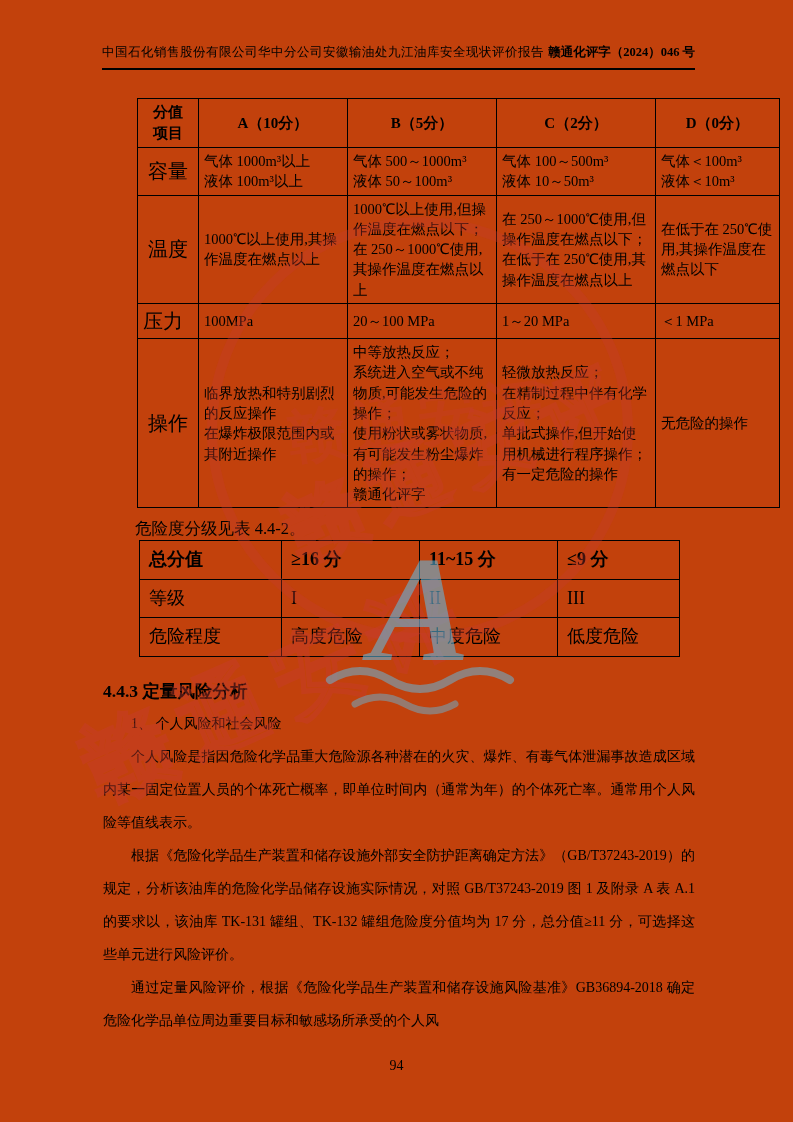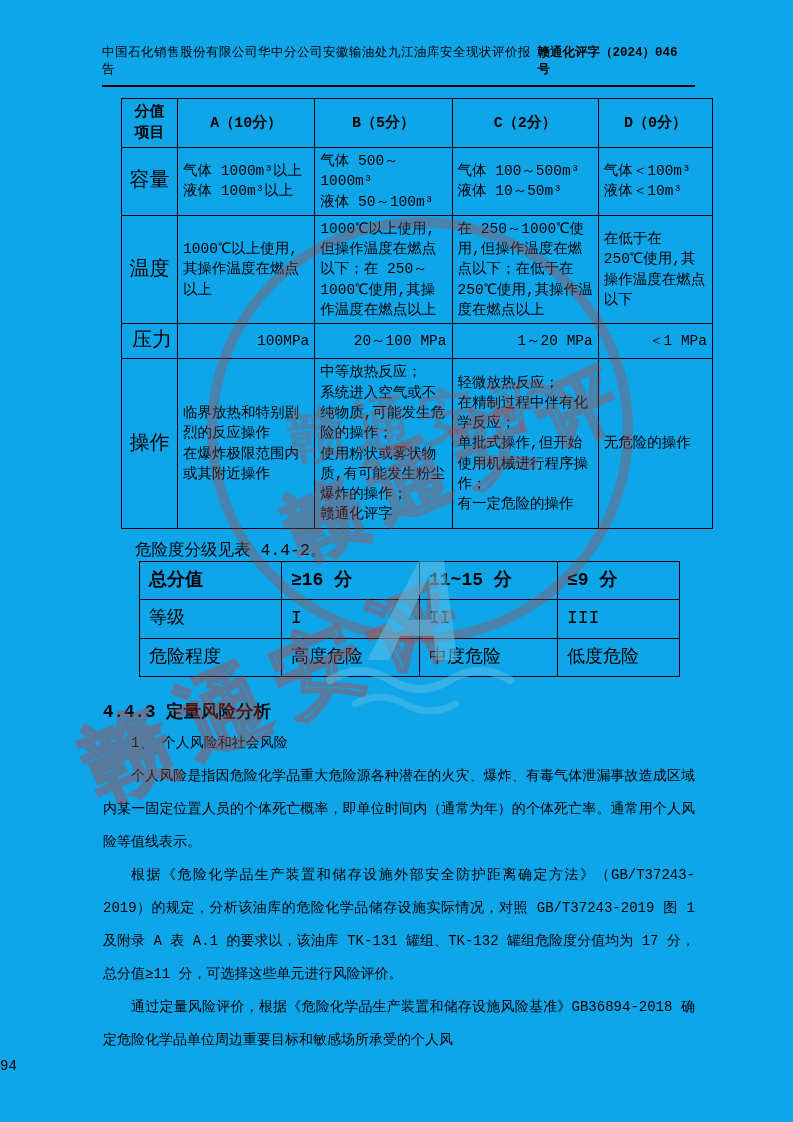--- a/index.html
+++ b/index.html
@@ -1,51 +1,51 @@
 <!DOCTYPE html>
 <html><head>
 <meta charset="utf-8">
 <style>
   * { margin:0; padding:0; box-sizing:border-box; }
   html,body { background:#ffffff; }
   .page {
-    position:relative; width:793px; height:1122px; background:#0ea5e9;
-    font-family:Liberation Mono, monospace; color:#000; overflow:hidden;
+    position:relative; width:793px; height:1122px; background:#c2410c;
+    font-family:Liberation Serif, serif; color:#000; overflow:hidden;
   }
   
   .header {
     position:absolute; top:44px; left:102px; right:98px;
     display:flex; justify-content:space-between; align-items:flex-end;
     font-size:12.5px; padding-bottom:7px; border-bottom:2px solid #000;
   }
   .header .hl { font-weight:normal; letter-spacing:0.5px; }
   .header .hr { font-weight:bold; }
   
   .content { position:absolute; top:72px; left:103px; right:98px; }
   .pre { white-space:pre-line; }
   
-  .table1 { border-collapse:collapse; table-layout:fixed; width:592px; margin:26px 0 0 18px; }
+  .table1 { border-collapse:collapse; table-layout:fixed; width:643px; margin:26px 0 0 34px; }
   .table1 th, .table1 td { border:1px solid #000; padding:3px 5px; font-size:14.5px; line-height:1.4; vertical-align:middle; }
   .table1 th { text-align:center; font-weight:bold; font-size:15px; height:36px; }
   .table1 td.rowlabel { text-align:center; font-size:20px; }
-  .table1 tr.center-row td { text-align:right; }
+  .table1 tr.center-row td { text-align:left; }
   .table1 td { text-align:left; }
   
   .note { margin:10px 0 0 32px; font-size:16.5px; }
   
   .t2-title { text-align:center; font-weight:bold; font-size:16.5px; margin:16px 0 10px 0; }
   .table2 { border-collapse:collapse; table-layout:fixed; width:540px; margin-left:36px; }
   .table2 td { border:1px solid #000; padding:7px 9px; font-size:18px; line-height:1.3; text-align:left; vertical-align:middle; }
   .table2 tr.bold-row td { font-weight:bold; }
   
   .sec-heading { margin:22px 0 4px 0; font-size:17.5px; font-weight:bold; }
   .para { font-size:14px; line-height:33px; text-align:justify; text-indent:2em; }
   .para.first { margin-top:4px; }
   
-  .footer { position:absolute; left:0; right:0; bottom:48px; text-align:left; font-size:14px; }
+  .footer { position:absolute; left:0; right:0; bottom:48px; text-align:center; font-size:14px; }
   
   .watermark { position:absolute; top:0; left:0; width:793px; height:1122px; pointer-events:none; z-index:10; }
 </style>
 </head>
 <body>
 
 <div class="page">
 
   <div class="header">
     <span class="hl">中国石化销售股份有限公司华中分公司安徽输油处九江油库安全现状评价报告</span>

